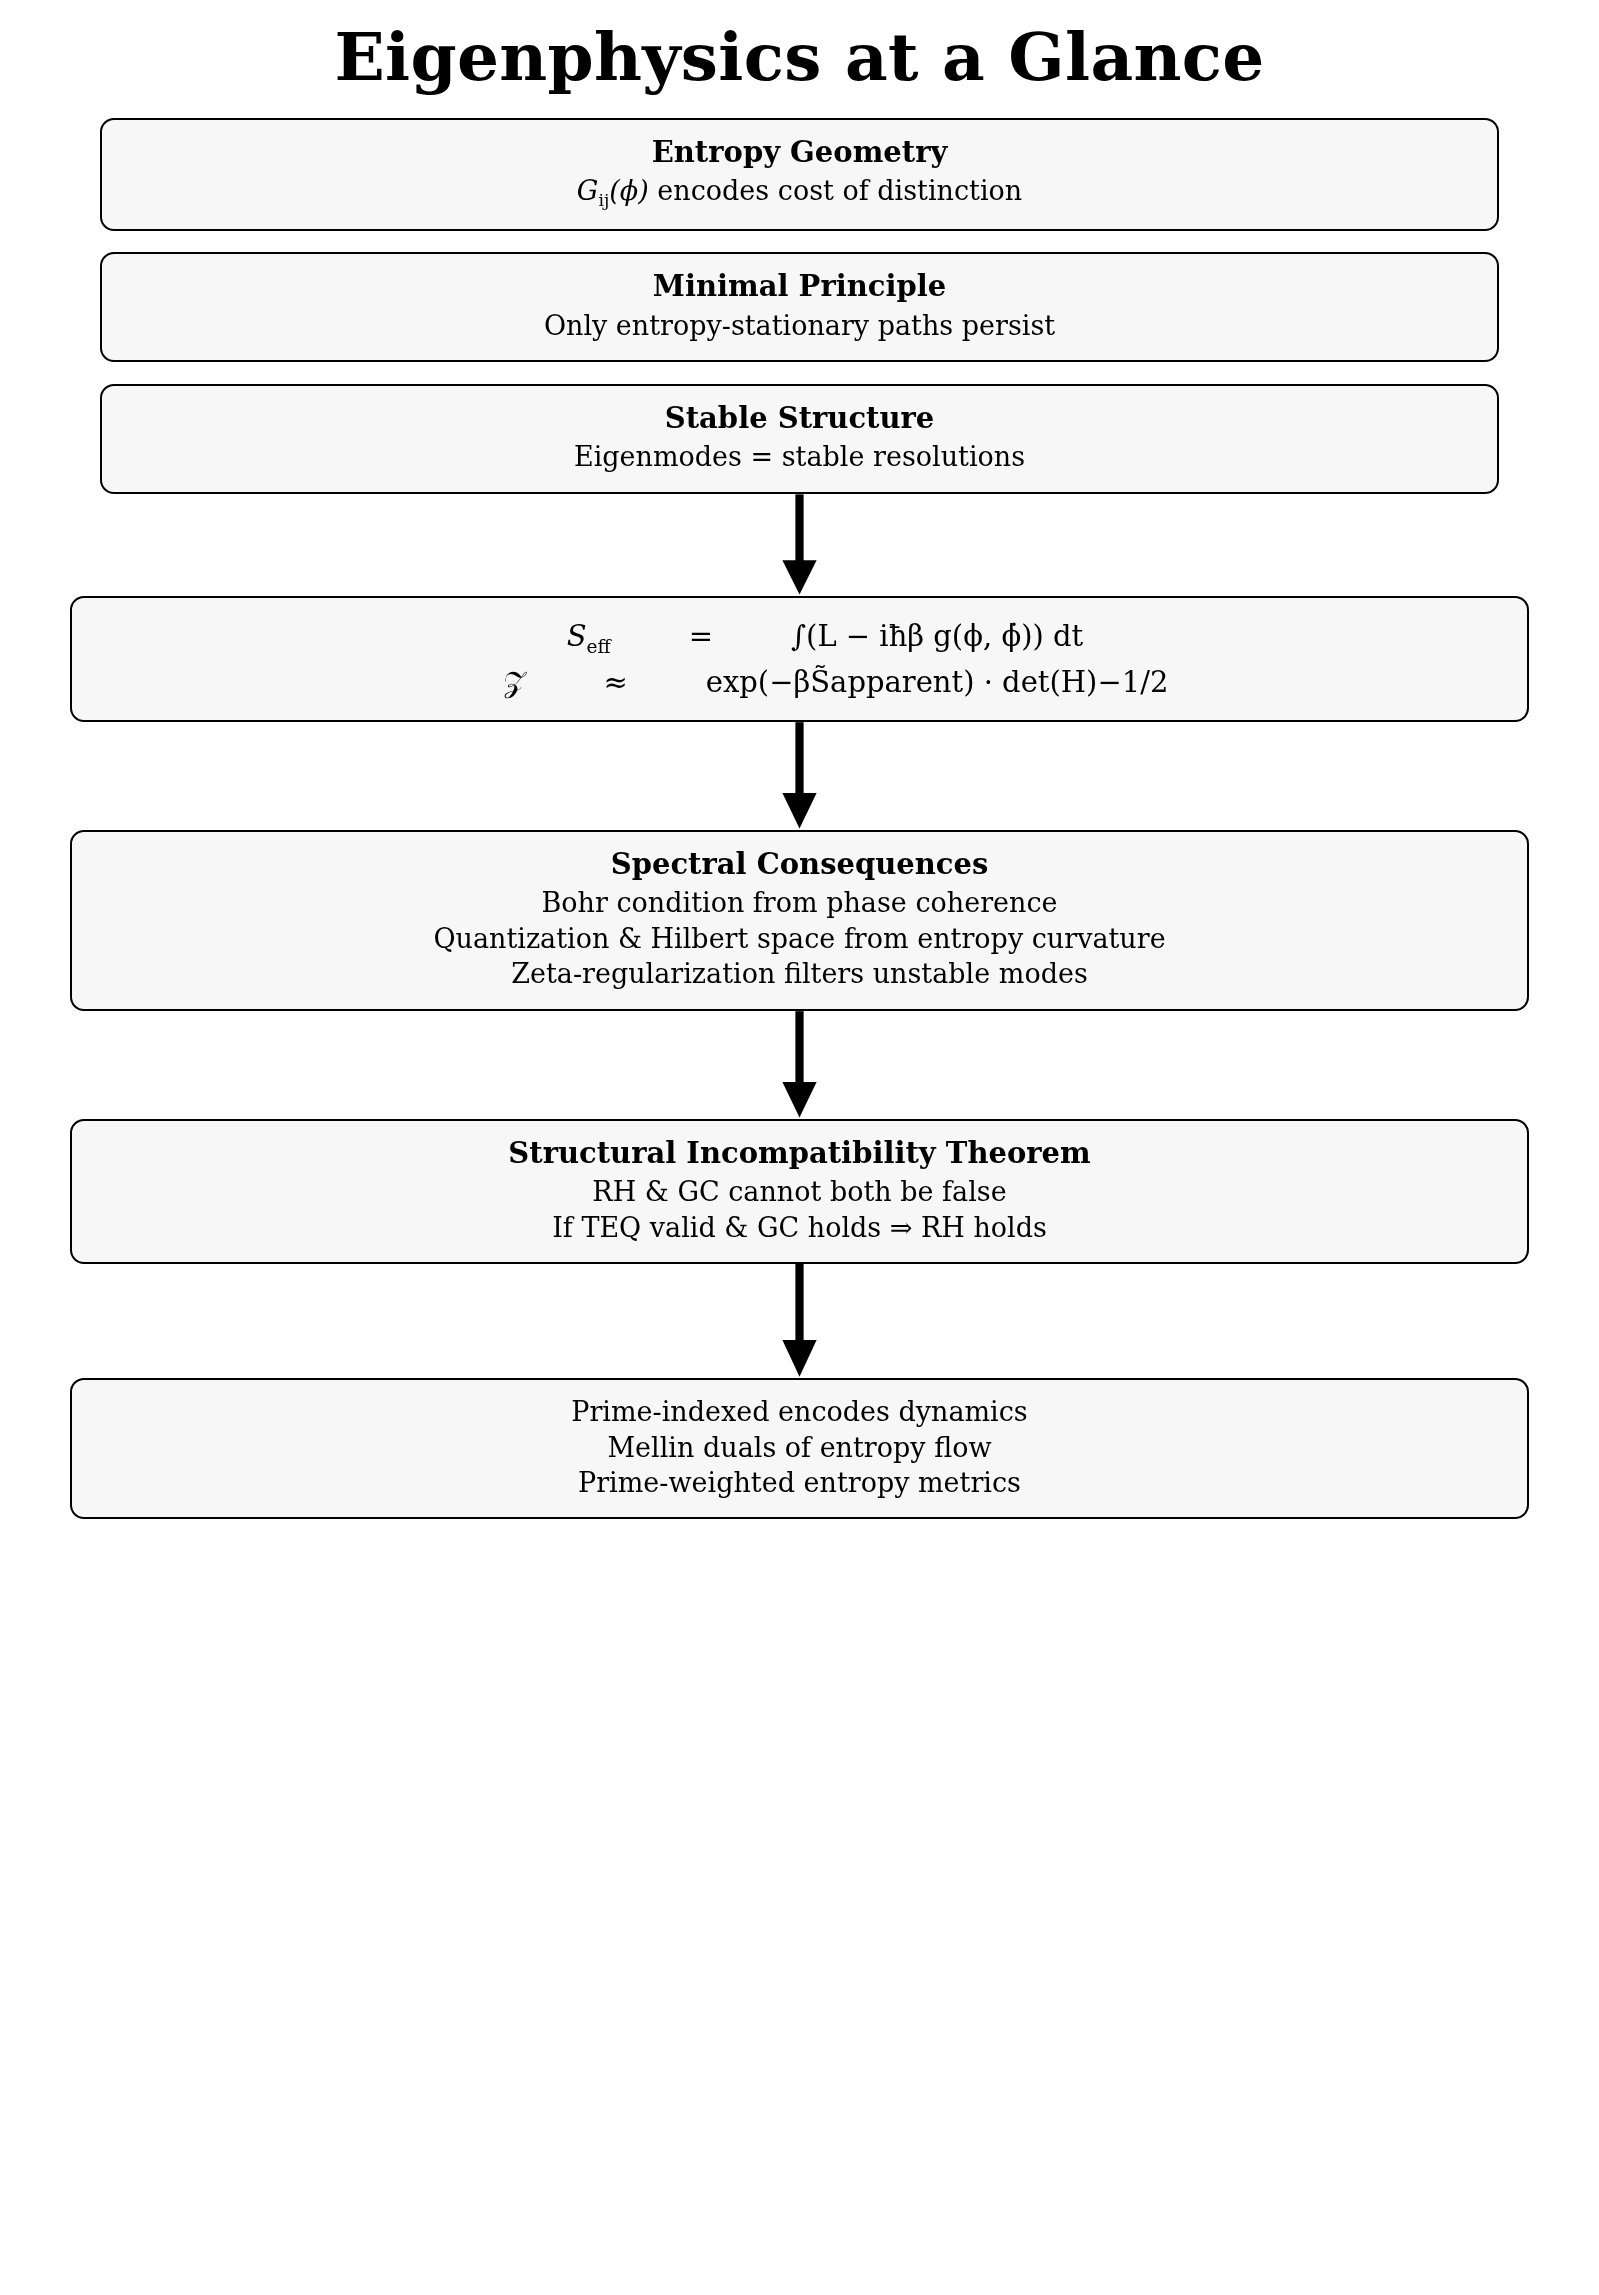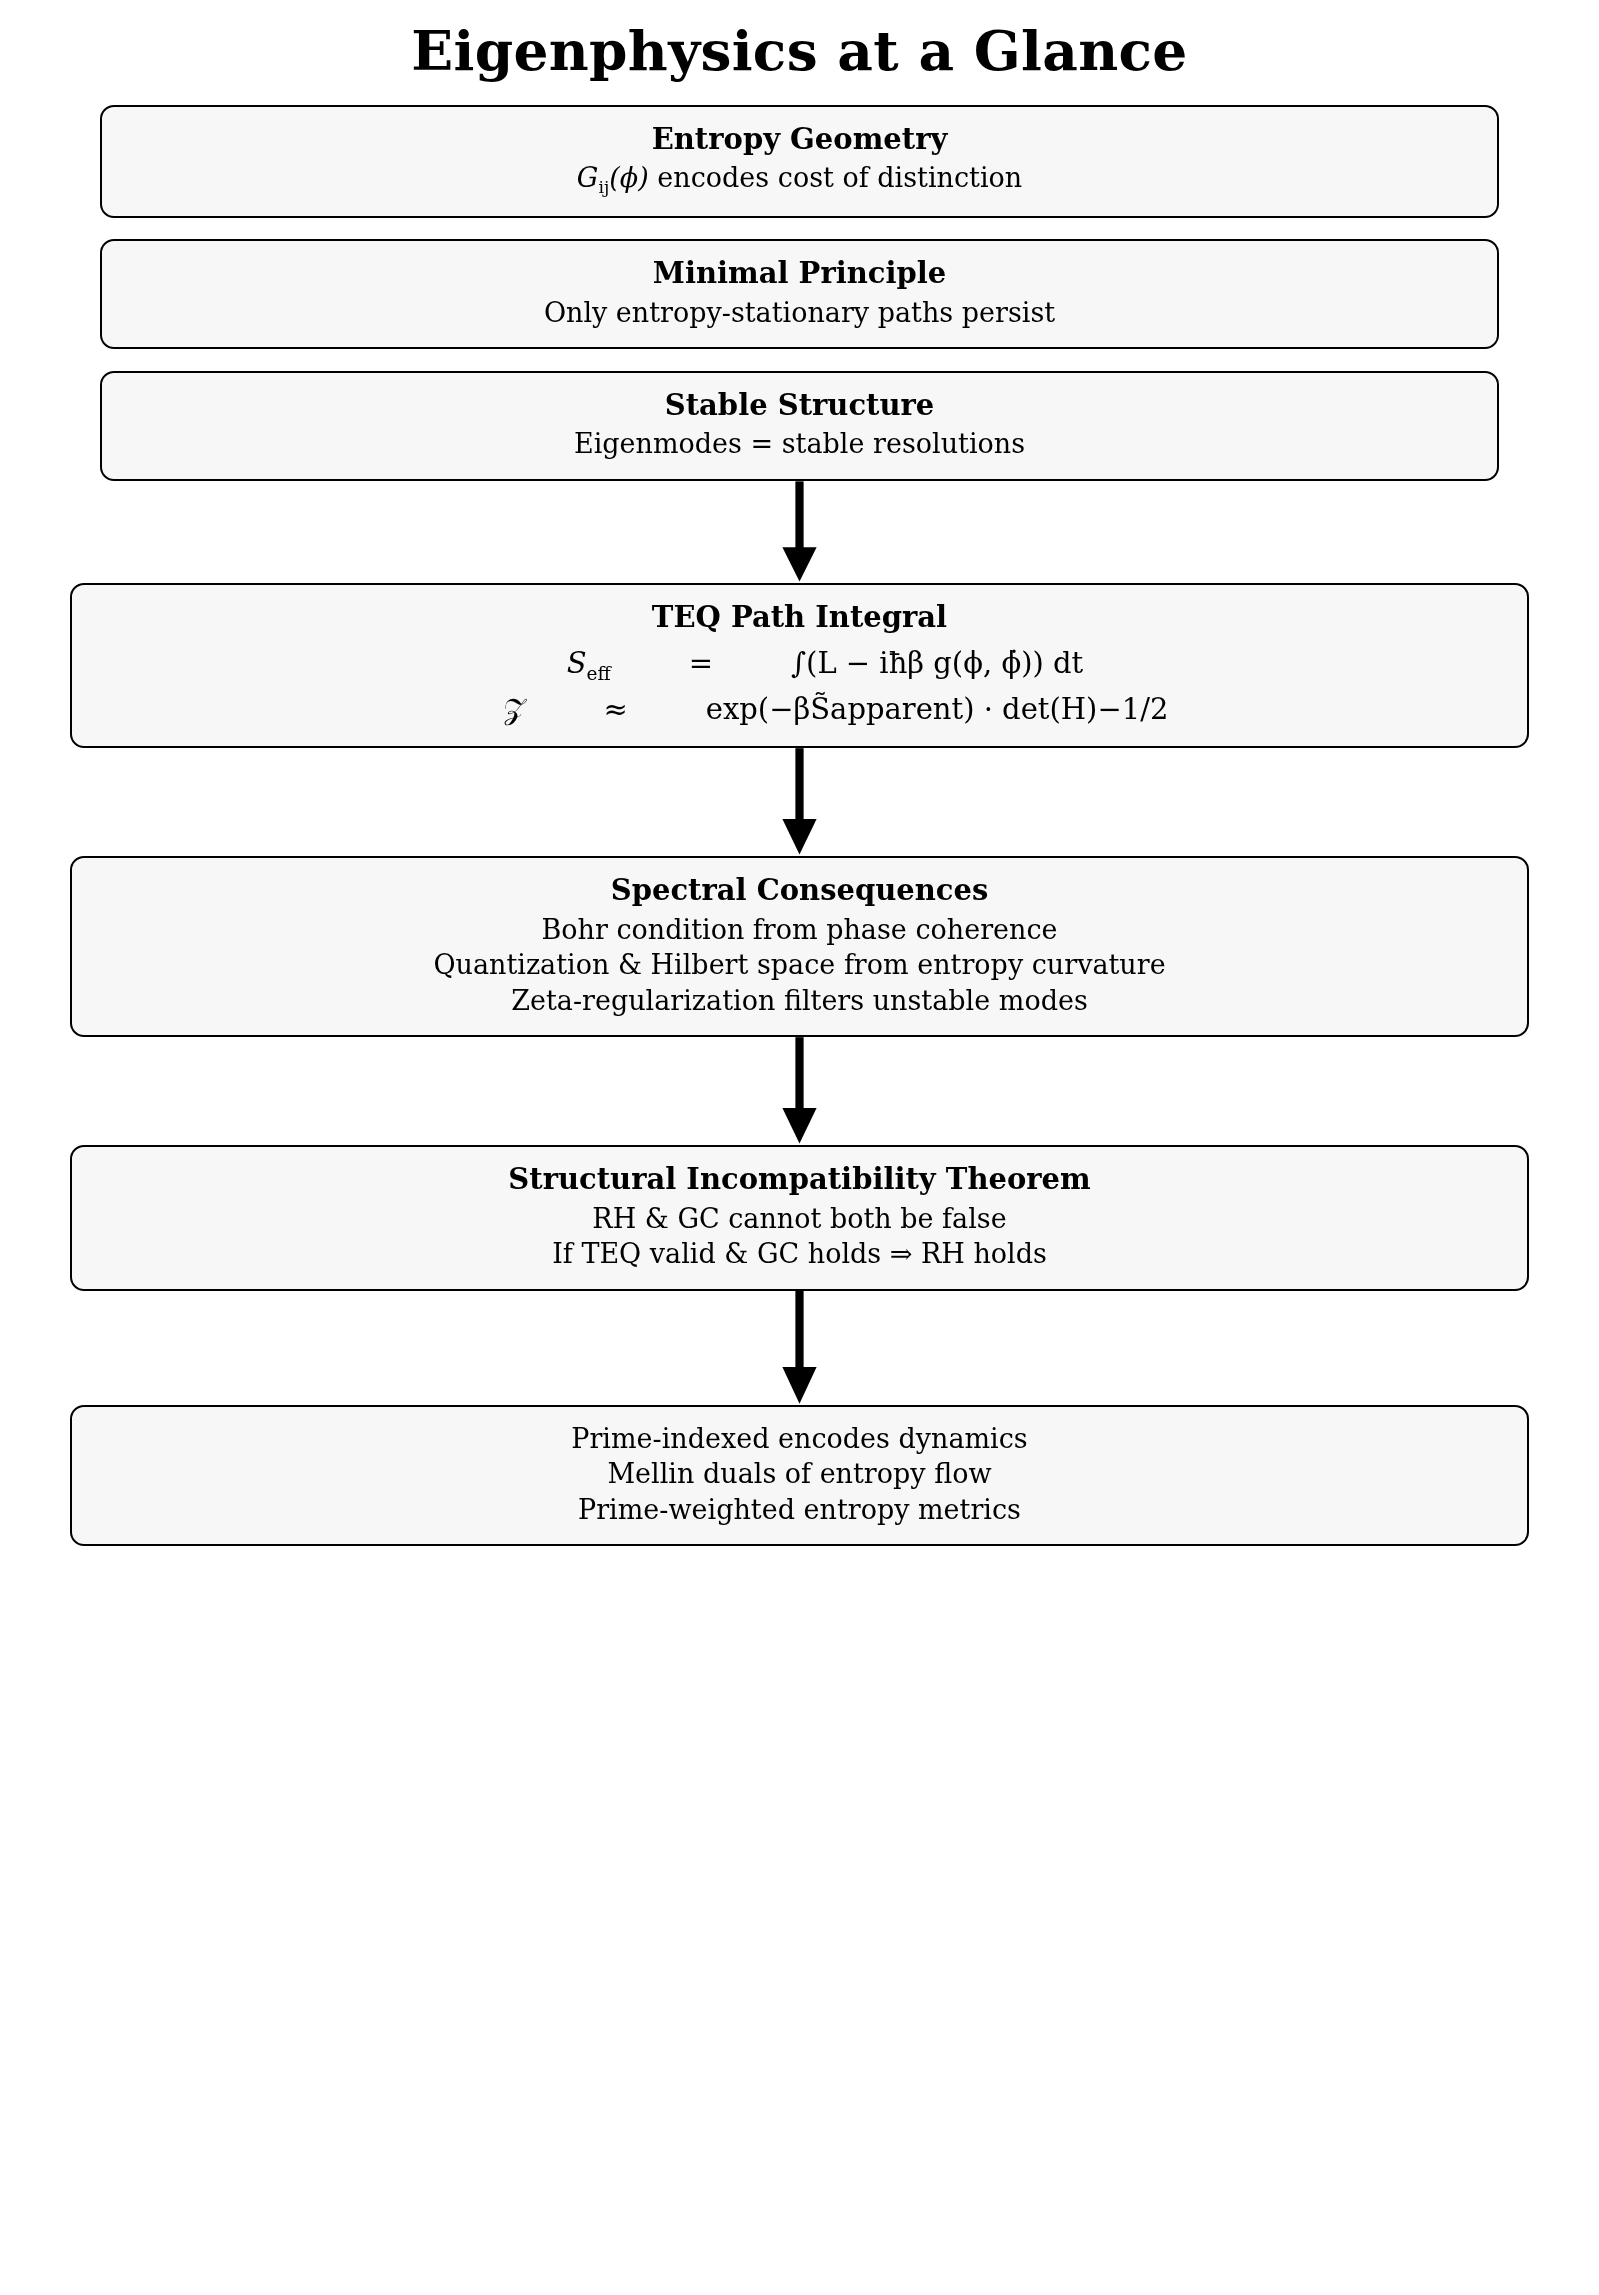--- a/index.html
+++ b/index.html
@@ -16,21 +16,21 @@
   }
   .page {
     position: relative;
     width: 1599px;
     height: 2295px;
     box-sizing: border-box;
     padding: 0 70px;
   }
   .title {
     text-align: center;
-    font-size: 55px;
+    font-size: 66px;
     font-weight: bold;
     letter-spacing: 0.3px;
     margin: 18px 0 21.6px 0;
     font-family: "DejaVu Serif", "Liberation Serif", serif;
   }
   .flow {
     display: flex;
     flex-direction: column;
     align-items: center;
   }
@@ -137,21 +137,20 @@
     </div>
 
     <div class="arrow">
       <svg width="57" height="102" viewBox="0 0 90 160" aria-hidden="true">
         <line x1="45" y1="0" x2="45" y2="112" stroke="#000000" stroke-width="13"></line>
         <polygon points="45,158 18,104 72,104" fill="#000000"></polygon>
       </svg>
     </div>
 
     <div class="node wide">
-      <div class="node-head">TEQ Path Integral</div>
       <div class="math-rows">
         <div class="math-row">
           <span class="math-lhs"><i class="mi">S</i><span class="sub">eff</span></span>
           <span class="math-rel">=</span>
           <span class="math-rhs">∫(L − iħβ g(ϕ, ϕ̇)) dt</span>
         </div>
         <div class="math-row">
           <span class="math-lhs">𝒵</span>
           <span class="math-rel">≈</span>
           <span class="math-rhs">exp(−βS̃apparent) · det(H)−1/2</span>

